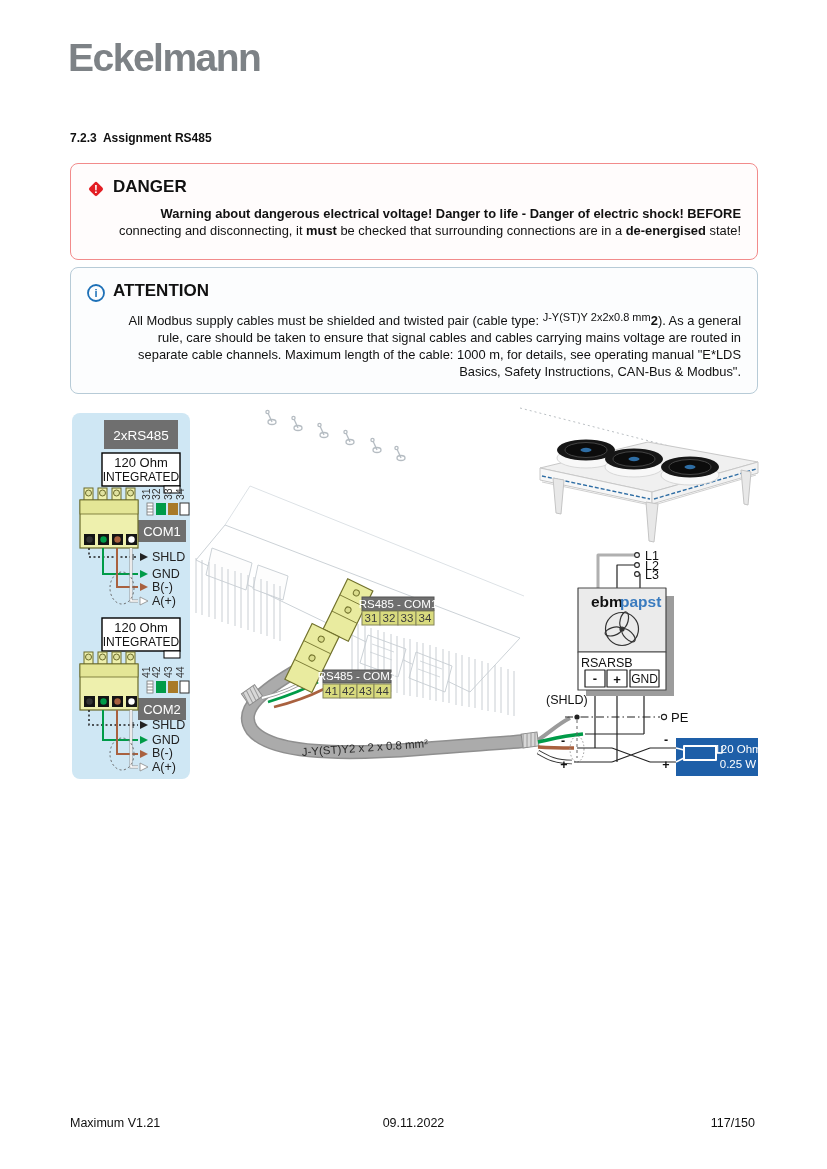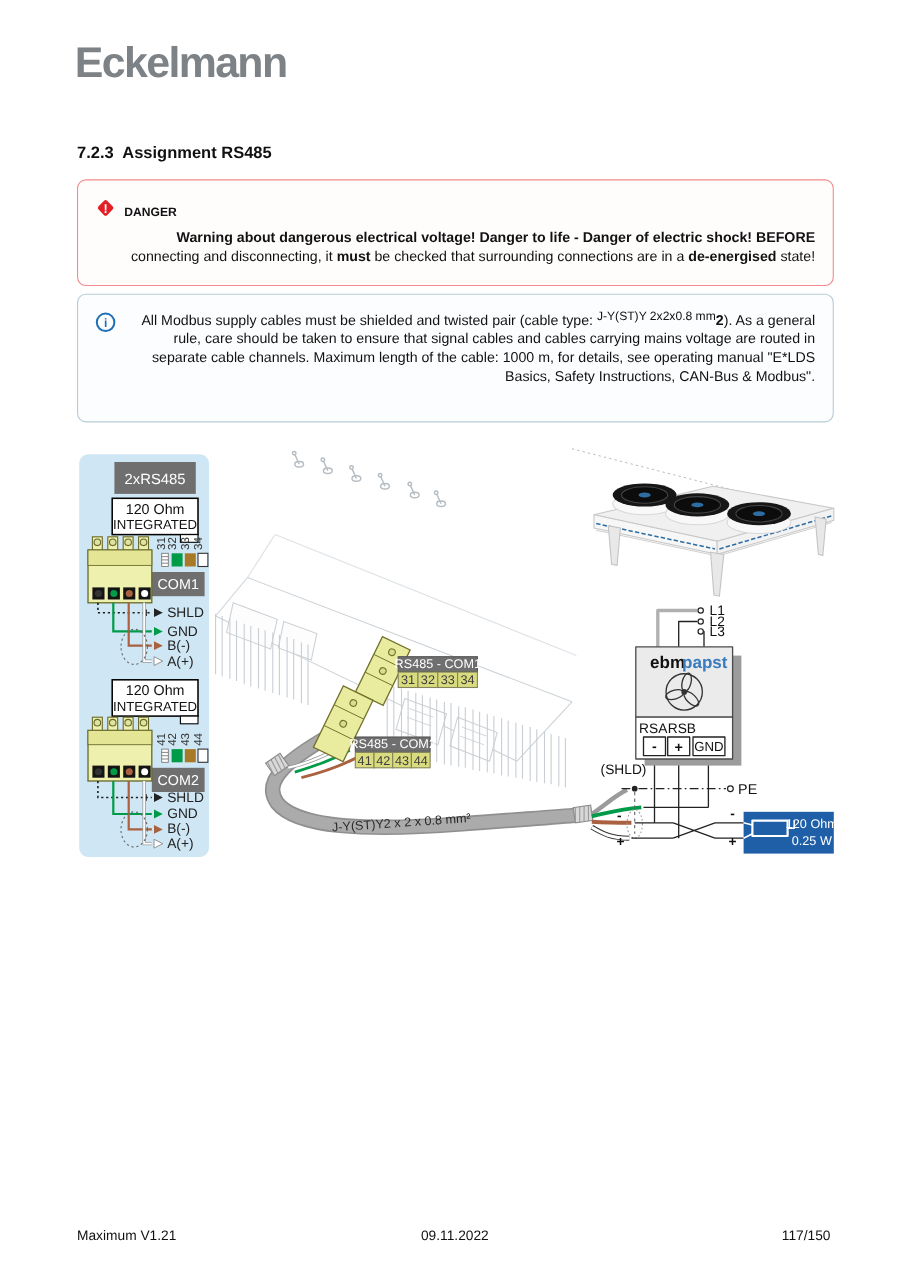--- a/index.html
+++ b/index.html
@@ -1,27 +1,27 @@
 <!DOCTYPE html>
 <html><head>
 <meta charset="utf-8">
 <style>
   html,body{margin:0;padding:0;background:#fff;}
   .page{position:relative;width:827px;height:1169px;background:#fff;overflow:hidden;
         font-family:"Liberation Sans",sans-serif;color:#111;}
   .logo{position:absolute;left:68px;top:36px;font-size:39px;font-weight:bold;
         color:#7d8286;letter-spacing:-1.5px;}
-  .heading{position:absolute;left:70px;top:131px;font-size:15px;font-weight:bold;
+  .heading{position:absolute;left:70px;top:131px;font-size:12px;font-weight:bold;
         color:#101010;white-space:pre;}
   .notice{position:absolute;left:70px;width:688px;border-radius:8px;box-sizing:border-box;
         padding:13px 16px 12px 42px;}
   .notice.danger{top:163px;min-height:97px;border:1.6px solid #f28b8b;background:#fffcfc;}
   .notice.attention{top:267px;min-height:117px;border:1.6px solid #b7cbd7;background:#fcfdfe;}
   .notice .icon{position:absolute;left:14px;top:14px;}
-  .notice-title{font-size:11px;font-weight:bold;margin:10px 0 9px 0;}
+  .notice-title{font-size:17px;font-weight:bold;margin:0 0 9px 0;}
   .notice-body{font-size:12.9px;line-height:1.31;margin:0;text-align:right;}
   .sup{font-size:11px;vertical-align:4px;}
   .footer{position:absolute;left:0;top:1116px;width:827px;font-size:12.5px;color:#101010;}
   .footer .f-center{width:100%;text-align:center;}
   .footer .f-left{position:absolute;left:70px;top:0;}
   .footer .f-right{position:absolute;right:72px;top:0;}
   svg.diagram{position:absolute;left:0;top:400px;}
   svg text{font-family:"Liberation Sans",sans-serif;}
 </style>
 </head>
@@ -44,20 +44,21 @@
     <p class="notice-body"><b>Warning about dangerous electrical voltage! Danger to life - Danger of electric shock! BEFORE</b><span> connecting and disconnecting, it </span><b>must</b><span> be checked that surrounding connections are in a </span><b>de-energised</b><span> state!</span></p>
   </div>
 
   <div class="notice attention">
     <span class="icon">
       <svg width="22" height="22">
         <circle cx="11" cy="11" r="8" fill="none" stroke="#1d70b7" stroke-width="1.8"></circle>
         <text x="11" y="15" text-anchor="middle" font-size="11" font-weight="bold" fill="#1d70b7">i</text>
       </svg>
     </span>
+    <div class="notice-title">ATTENTION</div>
     <p class="notice-body"><span>All Modbus supply cables must be shielded and twisted pair (cable type: </span><span class="sup">J-Y(ST)Y 2x2x0.8 mm</span><b>2</b><span>). As a general rule, care should be taken to ensure that signal cables and cables carrying mains voltage are routed in separate cable channels. Maximum length of the cable: 1000 m, for details, see operating manual "E*LDS Basics, Safety Instructions, CAN-Bus &amp; Modbus".</span></p>
   </div>
 
   <svg class="diagram" width="827" height="400" viewBox="0 0 827 400">
 
     <g stroke="#ccd2d7" fill="none" stroke-width="1">
       <path d="M520,8 L708,56" stroke="#a8aeb4" stroke-width="0.8" stroke-dasharray="2,3"></path>
       <path d="M250,86 L524,196 M250,86 L225,125" stroke="#dde2e6"></path>
       <path d="M225,125 L520,238 M196,160 L470,292 M225,125 L196,160 M520,238 L470,292"></path>
       <path d="M212,148 L252,163 L246,190 L206,175 Z M258,165 L288,176 L283,200 L253,189 Z" fill="#fdfdfd"></path>

